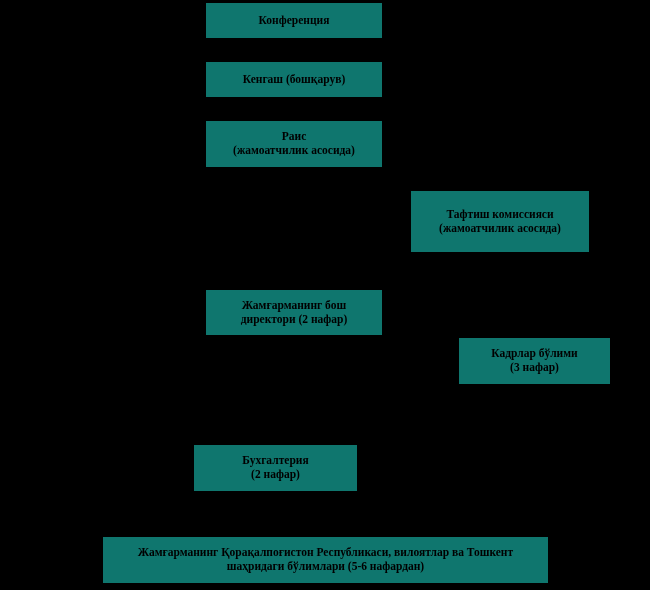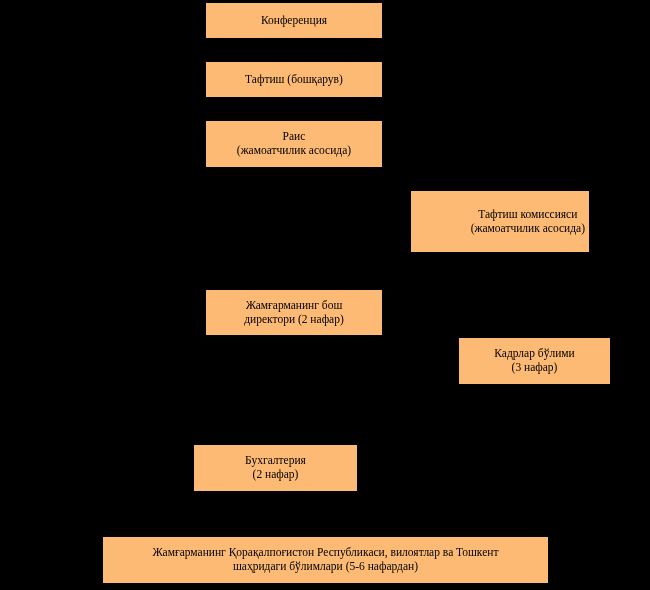--- a/index.html
+++ b/index.html
@@ -11,31 +11,32 @@
   #canvas {
     position: relative;
     width: 650px;
     height: 590px;
     background: #000000;
     overflow: hidden;
     font-family: "Liberation Serif", "DejaVu Serif", serif;
   }
   .node {
     position: absolute;
-    background: #fdba74;
+    background: #0f766e;
     color: #000000;
     border: 1px solid #000000;
     box-sizing: border-box;
     display: flex;
     align-items: center;
     justify-content: center;
     text-align: center;
     line-height: 1.18;
     font-size: 11.5px;
     padding: 2px 4px;
+    font-weight: bold;
   }
   .node .label {
     display: block;
     white-space: pre-line;
   }
   
   .connector {
     position: absolute;
     background: #000000;
   }
@@ -55,29 +56,29 @@
   <div class="connector" style="left:79px; top:420px; width:1px; height:24px;"></div>
   <div class="connector" style="left:275px; top:420px; width:1px; height:24px;"></div>
   <div class="connector" style="left:522px; top:420px; width:1px; height:24px;"></div>
   <div class="connector" style="left:331px; top:492px; width:1px; height:44px;"></div>
 
   <div class="node" style="left:205px; top:2px; width:178px; height:37px;">
     <span class="label">Конференция</span>
   </div>
 
   <div class="node" style="left:205px; top:61px; width:178px; height:37px;">
-    <span class="label">Тафтиш (бошқарув)</span>
+    <span class="label">Кенгаш (бошқарув)</span>
   </div>
 
   <div class="node" style="left:205px; top:120px; width:178px; height:48px;">
     <span class="label">Раис
 (жамоатчилик асосида)</span>
   </div>
 
-  <div class="node" style="left:410px; top:190px; width:180px; height:63px;justify-content:flex-end;">
+  <div class="node" style="left:410px; top:190px; width:180px; height:63px;">
     <span class="label">Тафтиш комиссияси
 (жамоатчилик асосида)</span>
   </div>
 
   <div class="node" style="left:205px; top:289px; width:178px; height:47px;">
     <span class="label">Жамғарманинг бош
 директори (2 нафар)</span>
   </div>
 
   <div class="node" style="left:458px; top:337px; width:153px; height:48px;">

